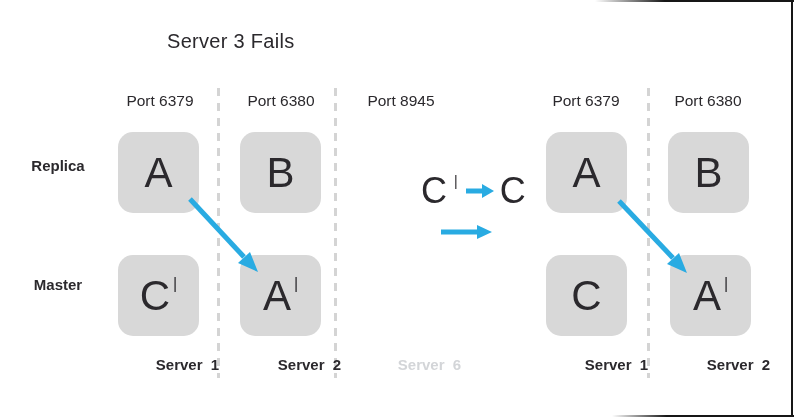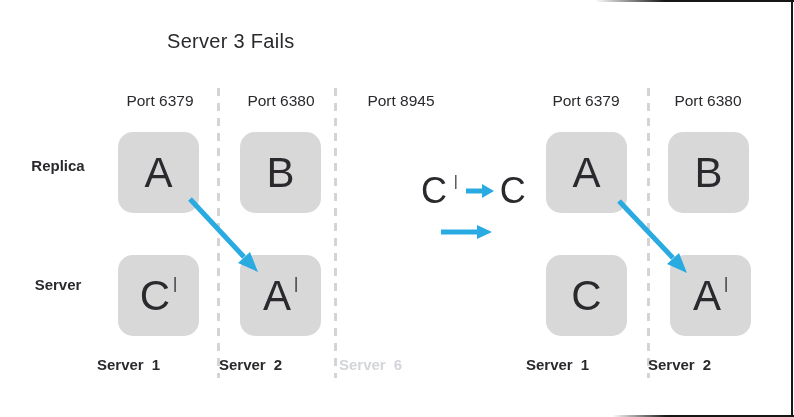--- a/index.html
+++ b/index.html
@@ -26,21 +26,21 @@
     display:flex;align-items:center;justify-content:center;
   }
   .letter{font-size:42px;font-weight:400;color:var(--text-dark,#2b292d);line-height:1;}
   .prime{font-size:16px;font-weight:400;position:relative;top:-12px;margin-left:3px;color:var(--text-dark,#2b292d);}
   .prime:empty{display:none;}
   .row-label{
     position:absolute;left:18px;width:80px;text-align:center;
     font-size:15px;font-weight:600;color:var(--text-dark,#2b292d);
   }
   .server-label{
-    position:absolute;top:356px;width:122px;text-align:left;
+    position:absolute;top:356px;width:122px;text-align:right;
     font-size:15px;font-weight:700;word-spacing:4px;color:var(--text-dark,#2b292d);
   }
   .server-label.muted{color:var(--muted-gray,#d3d5d8);}
   .transition-note{
     position:absolute;left:421px;top:172px;height:38px;
     display:flex;align-items:center;gap:5px;
   }
   .trans-letter{font-size:36px;font-weight:400;line-height:1;color:var(--text-dark,#2b292d);}
   .trans-prime{font-size:14px;position:relative;top:-10px;margin-left:2px;margin-right:2px;color:var(--text-dark,#2b292d);}
   .trans-prime:empty{display:none;}
@@ -65,21 +65,21 @@
   <div class="port-header" style="left:340px">Port 8945</div>
 
   <div class="port-header" style="left:525px">Port 6379</div>
   <div class="port-header" style="left:647px">Port 6380</div>
 
   <div class="dash-line" style="left:217px"></div>
   <div class="dash-line" style="left:334px"></div>
   <div class="dash-line" style="left:647px"></div>
 
   <div class="row-label" style="top:157px">Replica</div>
-  <div class="row-label" style="top:276px">Server</div>
+  <div class="row-label" style="top:276px">Master</div>
 
   <div class="node-box" style="left:118px;top:132px">
     <span class="letter">A</span>
   </div>
   <div class="node-box" style="left:240px;top:132px">
     <span class="letter">B</span>
   </div>
   <div class="node-box" style="left:118px;top:255px">
     <span class="letter">C</span>
       <span class="prime">|</span>

